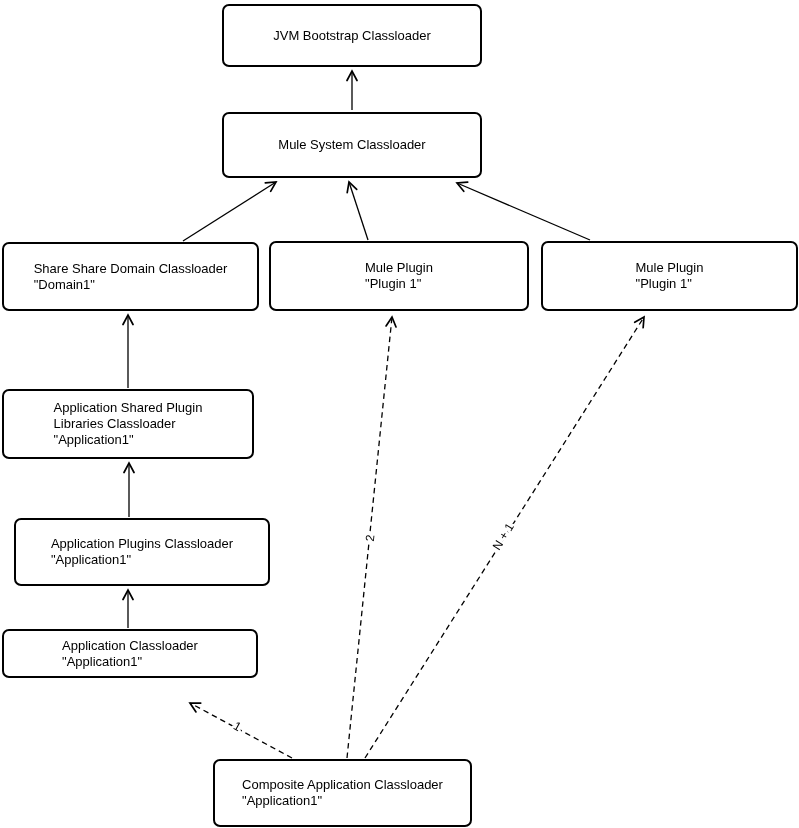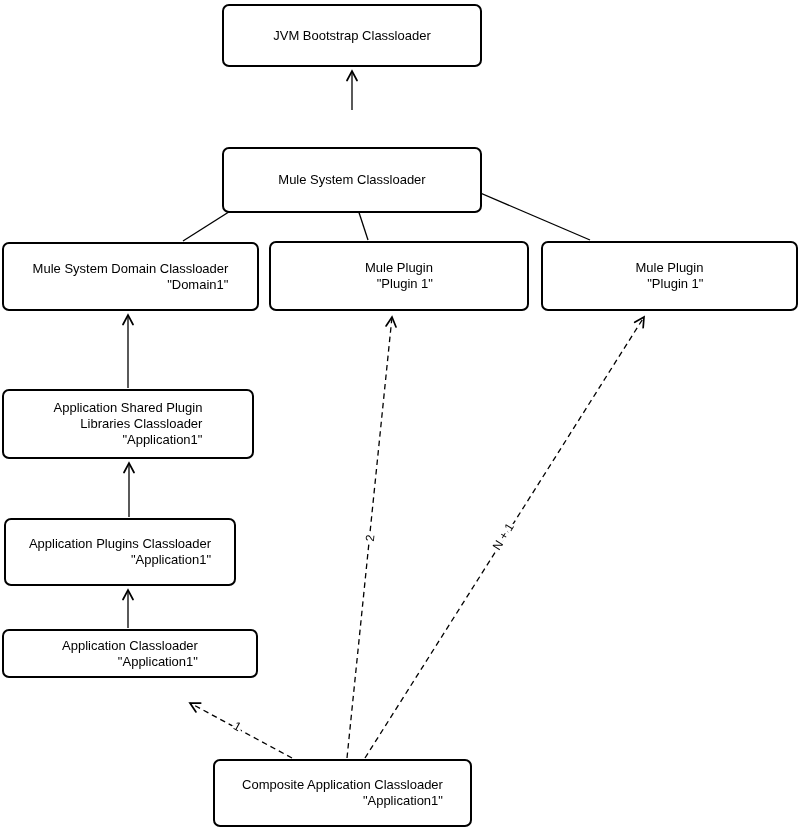--- a/index.html
+++ b/index.html
@@ -31,21 +31,21 @@
   .node {
     position: absolute;
     box-sizing: border-box;
     border: 2.6px solid var(--line, #000000);
     border-radius: 7px;
     background: var(--boxfill, #ffffff);
     color: var(--text, #000000);
     display: flex;
     align-items: center;
     justify-content: center;
-    text-align: right;
+    text-align: left;
     white-space: pre-line;
     font-size: 13px;
     line-height: 16px;
   }
   .edge {
     stroke: var(--line, #000000);
     stroke-width: 1.3;
     fill: none;
   }
   .edge.dashed {
@@ -84,30 +84,30 @@
         <line x1="292" y1="758" x2="190" y2="703" class="edge dashed" marker-end="url(#arrowhead)"></line>
         <text x="237" y="727" transform="rotate(29 237 727)" class="edge-label">1</text>
         <line x1="347" y1="758" x2="392" y2="317" class="edge dashed" marker-end="url(#arrowhead)"></line>
         <text x="371" y="538" transform="rotate(-84 371 538)" class="edge-label">2</text>
         <line x1="365" y1="758" x2="644" y2="317" class="edge dashed" marker-end="url(#arrowhead)"></line>
         <text x="504" y="537" transform="rotate(-58 504 537)" class="edge-label">N + 1</text>
       </g>
   </svg>
   <div class="nodes-layer">
       <div class="node" style="left: 222px; top: 4px; width: 260px; height: 63px;">JVM Bootstrap Classloader</div>
-      <div class="node" style="left: 222px; top: 112px; width: 260px; height: 66px; margin-top: 35px;">Mule System Classloader</div>
-      <div class="node" style="left: 2px; top: 242px; width: 257px; height: 69px;">Mule System Domain Classloader
+      <div class="node" style="left: 222px; top: 112px; width: 260px; height: 66px;">Mule System Classloader</div>
+      <div class="node" style="left: 2px; top: 242px; width: 257px; height: 69px;">Share Share Domain Classloader
 "Domain1"</div>
       <div class="node" style="left: 269px; top: 241px; width: 260px; height: 70px;">Mule Plugin
 "Plugin 1"</div>
       <div class="node" style="left: 541px; top: 241px; width: 257px; height: 70px;">Mule Plugin
 "Plugin 1"</div>
       <div class="node" style="left: 2px; top: 389px; width: 252px; height: 70px;">Application Shared Plugin
 Libraries Classloader
 "Application1"</div>
-      <div class="node" style="left: 4px; top: 518px; width: 232px; height: 68px;">Application Plugins Classloader
+      <div class="node" style="left: 14px; top: 518px; width: 256px; height: 68px;">Application Plugins Classloader
 "Application1"</div>
       <div class="node" style="left: 2px; top: 629px; width: 256px; height: 49px;">Application Classloader
 "Application1"</div>
       <div class="node" style="left: 213px; top: 759px; width: 259px; height: 68px;">Composite Application Classloader
 "Application1"</div>
     </div>
 </div>
 
 </body></html>

